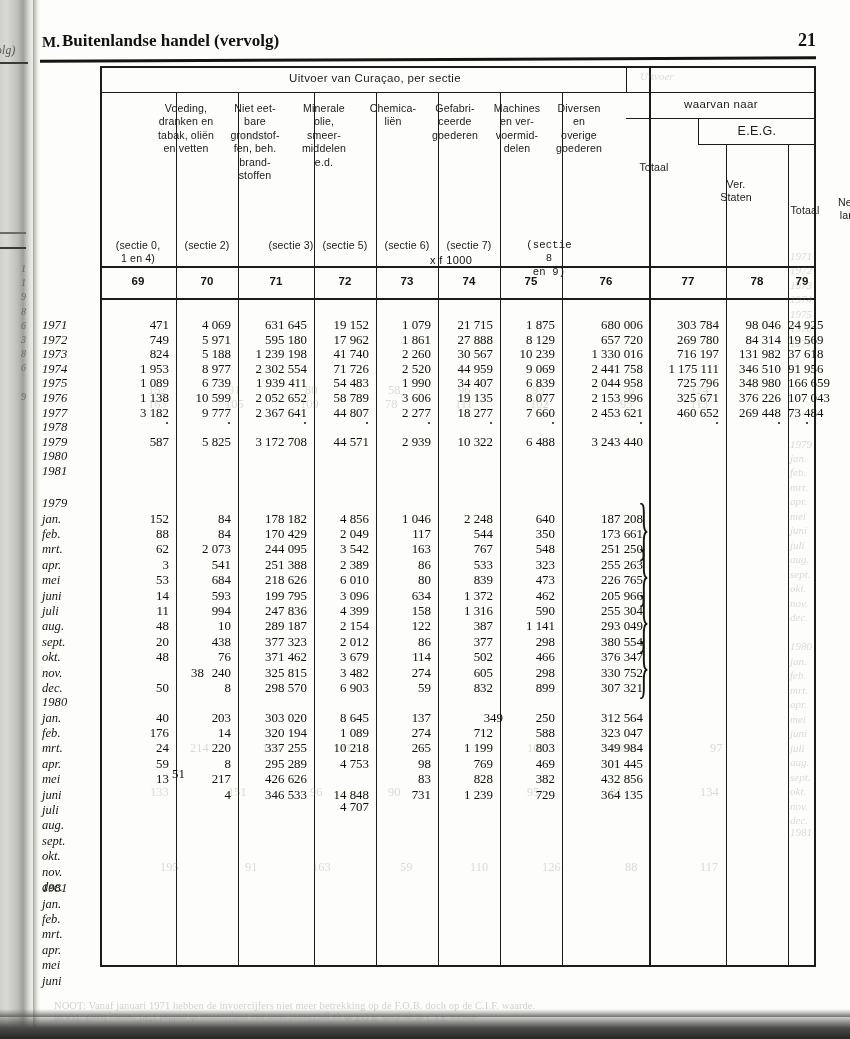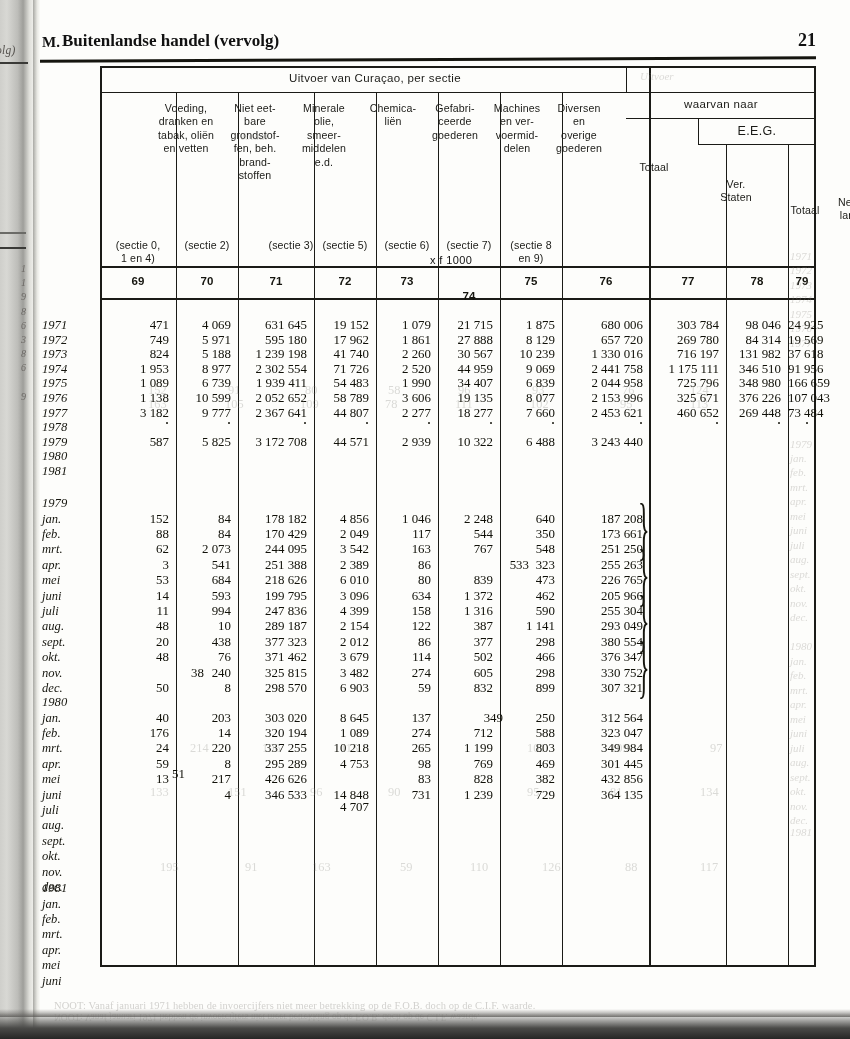--- a/index.html
+++ b/index.html
@@ -317,21 +317,21 @@
         <div>delen</div>
         <div class="sect" style="position: absolute; left: 0px; width: 58px; top: 130px;">
           <div>(sectie 7)</div>
         </div>
       </div>
       <div class="hdr-col" style="left: 402px; width: 58px; top: 36px; position: absolute;">
         <div>Diversen</div>
         <div>en</div>
         <div>overige</div>
         <div>goederen</div>
-        <div class="sect" style="position: absolute; left: 0px; width: 58px; top: 130px;">
+        <div class="sect" style="position: absolute; left: 18px; width: 58px; top: 130px; font-family: Liberation Mono, monospace;">
           <div>(sectie 8</div>
           <div>en 9)</div>
         </div>
       </div>
       <div class="hdr-col" style="left: 464px; width: 84px; top: 95px;">
         <div>Totaal</div>
       </div>
       <div class="hdr-col" style="left: 552px; width: 72px; top: 112px;">
         <div>Ver.</div>
         <div>Staten</div>
@@ -341,21 +341,21 @@
       </div>
       <div class="hdr-col" style="left: 690px; width: 24px; top: 130px;">
         <div>Neder-</div>
         <div>land</div>
       </div>
       <div class="colnum" style="left: 0px; width: 76px; top: 209px;">69</div>
       <div class="colnum" style="left: 76px; width: 62px; top: 209px;">70</div>
       <div class="colnum" style="left: 138px; width: 76px; top: 209px;">71</div>
       <div class="colnum" style="left: 214px; width: 62px; top: 209px;">72</div>
       <div class="colnum" style="left: 276px; width: 62px; top: 209px;">73</div>
-      <div class="colnum" style="left: 338px; width: 62px; top: 224px;">74</div>
+      <div class="colnum" style="left: 338px; width: 62px; top: 209px;">74</div>
       <div class="colnum" style="left: 400px; width: 62px; top: 209px;">75</div>
       <div class="colnum" style="left: 462px; width: 88px; top: 209px;">76</div>
       <div class="colnum" style="left: 550px; width: 76px; top: 209px;">77</div>
       <div class="colnum" style="left: 626px; width: 62px; top: 209px;">78</div>
       <div class="colnum" style="left: 688px; width: 28px; top: 209px;">79</div>
       <div class="rowlabel" style="left: -58px; top: 252px;">1971</div>
       <div class="cellnum" style="left: 0px; width: 69px; top: 252px;">471</div>
       <div class="cellnum" style="left: 76px; width: 55px; top: 252px;">4 069</div>
       <div class="cellnum" style="left: 138px; width: 69px; top: 252px;">631 645</div>
       <div class="cellnum" style="left: 214px; width: 55px; top: 252px;">19 152</div>
@@ -488,21 +488,21 @@
       <div class="cellnum" style="left: 276px; width: 55px; top: 476.3px;">163</div>
       <div class="cellnum" style="left: 338px; width: 55px; top: 476.3px;">767</div>
       <div class="cellnum" style="left: 400px; width: 55px; top: 476.3px;">548</div>
       <div class="cellnum" style="left: 462px; width: 81px; top: 476.3px;">251 250</div>
       <div class="rowlabel" style="left: -58px; top: 491.7px;">apr.</div>
       <div class="cellnum" style="left: 0px; width: 69px; top: 491.7px;">3</div>
       <div class="cellnum" style="left: 76px; width: 55px; top: 491.7px;">541</div>
       <div class="cellnum" style="left: 138px; width: 69px; top: 491.7px;">251 388</div>
       <div class="cellnum" style="left: 214px; width: 55px; top: 491.7px;">2 389</div>
       <div class="cellnum" style="left: 276px; width: 55px; top: 491.7px;">86</div>
-      <div class="cellnum" style="left: 338px; width: 55px; top: 491.7px; padding-left: 36px;">533</div>
+      <div class="cellnum" style="left: 338px; width: 55px; top: 491.7px;">533</div>
       <div class="cellnum" style="left: 400px; width: 55px; top: 491.7px;">323</div>
       <div class="cellnum" style="left: 462px; width: 81px; top: 491.7px;">255 263</div>
       <div class="rowlabel" style="left: -58px; top: 507.1px;">mei</div>
       <div class="cellnum" style="left: 0px; width: 69px; top: 507.1px;">53</div>
       <div class="cellnum" style="left: 76px; width: 55px; top: 507.1px;">684</div>
       <div class="cellnum" style="left: 138px; width: 69px; top: 507.1px;">218 626</div>
       <div class="cellnum" style="left: 214px; width: 55px; top: 507.1px;">6 010</div>
       <div class="cellnum" style="left: 276px; width: 55px; top: 507.1px;">80</div>
       <div class="cellnum" style="left: 338px; width: 55px; top: 507.1px;">839</div>
       <div class="cellnum" style="left: 400px; width: 55px; top: 507.1px;">473</div>

